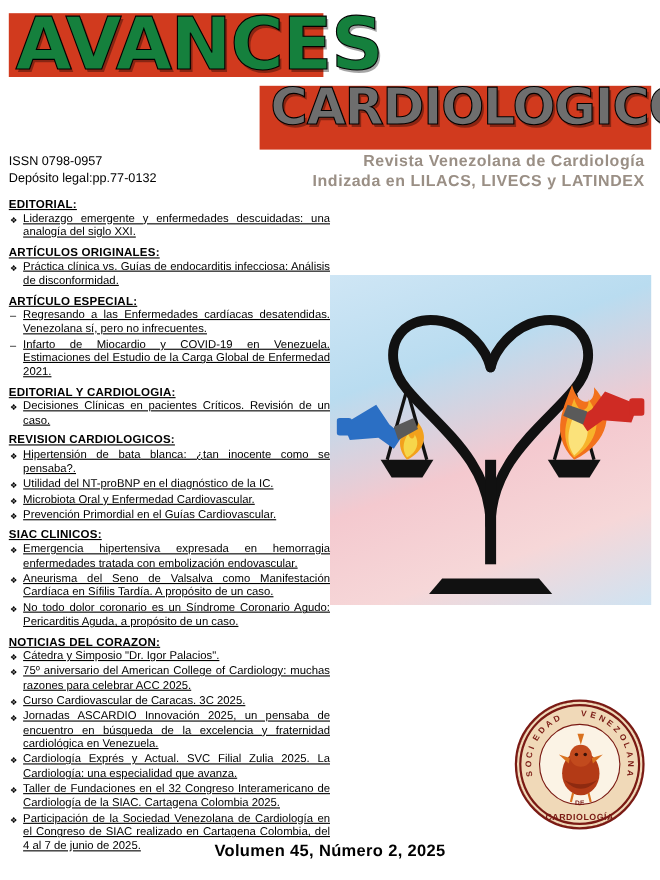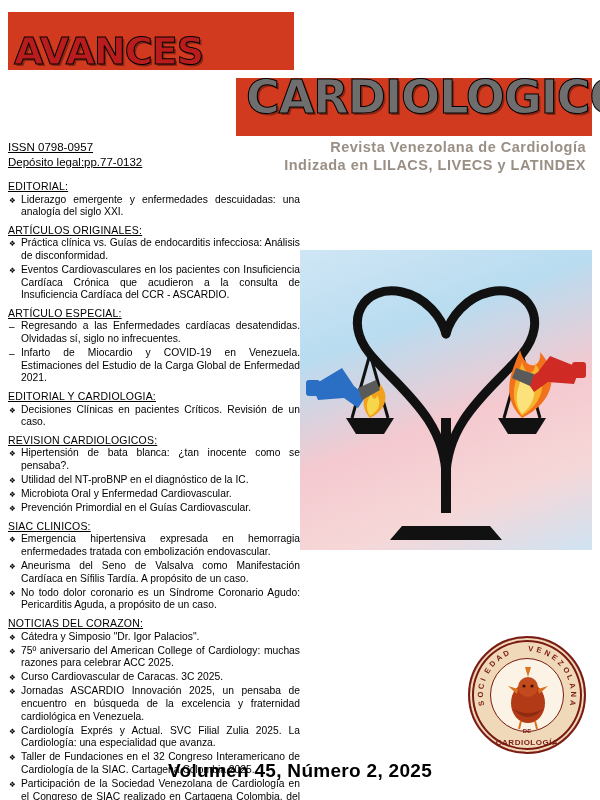--- a/index.html
+++ b/index.html
@@ -43,28 +43,27 @@
     width: 356px;
     height: 58px;
     background: #d13a1e;
   }
   .title-avances {
     position: absolute;
     left: 14px;
     top: 8px;
     font-family: "DejaVu Sans", sans-serif;
     font-weight: bold;
-    font-size: 38px;
+    font-size: 66px;
     letter-spacing: -1px;
-    color: #b91c1c;
+    color: #15803d;
     -webkit-text-stroke: 1px #000;
     text-shadow: 2px 2px 0 rgba(0,0,0,0.35);
     line-height: 1;
     white-space: nowrap;
-    margin-top: 24px;
   }
   .title-cardiologicos {
     position: absolute;
     left: 246px;
     top: 74px;
     font-family: "DejaVu Sans", sans-serif;
     font-weight: bold;
     font-size: 46px;
     letter-spacing: -1px;
     color: #6e6e6e;
@@ -73,21 +72,20 @@
     line-height: 1;
     white-space: nowrap;
   }
   .issn-block {
     position: absolute;
     left: 8px;
     top: 140px;
     font-size: 11.5px;
     line-height: 15px;
     color: #000;
-    text-decoration: underline;
   }
   .subtitle-block {
     position: absolute;
     right: 14px;
     top: 138px;
     text-align: right;
     color: #9a8f85;
     font-family: Liberation Sans, sans-serif;
     font-weight: bold;
   }
@@ -106,37 +104,38 @@
   .content {
     position: relative;
     padding: 0 8px;
   }
   .toc {
     width: 292px;
     font-size: 10.3px;
     line-height: 12.6px;
   }
   .sec-head {
-    font-weight: normal;
+    font-weight: bold;
     text-decoration: underline;
     font-size: 10.5px;
     margin: 5px 0 1px 0;
     letter-spacing: 0.2px;
   }
   .sec-head.first { margin-top: 0; }
   ul.items {
     list-style: none;
     margin: 0;
     padding: 0;
   }
   ul.items li {
     position: relative;
     padding-left: 13px;
     margin: 0 0 1.5px 0;
     text-align: justify;
+    text-decoration: underline;
   }
   ul.items li::before {
     content: "\2756";
     position: absolute;
     left: 1px;
     top: 0px;
     font-size: 7.5px;
     line-height: 13px;
     color: #000;
   }
@@ -226,21 +225,21 @@
     color: #7a1a14;
   }
 
   
   .footer-vol {
     position: absolute;
     left: 0;
     right: 0;
     bottom: 18px;
     text-align: center;
-    font-size: 19px;
+    font-size: 15px;
     font-weight: bold;
     letter-spacing: 0.3px;
   }
 </style>
 </head>
 <body>
 
 <div class="page">
 
   <div class="masthead">
@@ -299,25 +298,24 @@
 
   <div class="content">
     <div class="toc" id="toc-root">
         <div class="sec-head first">EDITORIAL:</div>
         <ul class="items">
           <li>Liderazgo emergente y enfermedades descuidadas: una analogía del siglo XXI.</li>
         </ul>
         <div class="sec-head">ARTÍCULOS ORIGINALES:</div>
         <ul class="items">
           <li>Práctica clínica vs. Guías de endocarditis infecciosa: Análisis de disconformidad.</li>
-          <li>Eventos Cardiovasculares en los pacientes con Insuficiencia Cardíaca Crónica que acudieron a la consulta de Insuficiencia Cardíaca del CCR - ASCARDIO.</li>
         </ul>
         <div class="sec-head">ARTÍCULO ESPECIAL:</div>
         <ul class="items">
-          <li class="dash">Regresando a las Enfermedades cardíacas desatendidas. Olvidadas sí, siglo no infrecuentes.</li>
+          <li class="dash">Regresando a las Enfermedades cardíacas desatendidas. Venezolana sí, pero no infrecuentes.</li>
           <li class="dash">Infarto de Miocardio y COVID-19 en Venezuela. Estimaciones del Estudio de la Carga Global de Enfermedad 2021.</li>
         </ul>
         <div class="sec-head">EDITORIAL Y CARDIOLOGIA:</div>
         <ul class="items">
           <li>Decisiones Clínicas en pacientes Críticos. Revisión de un caso.</li>
         </ul>
         <div class="sec-head">REVISION CARDIOLOGICOS:</div>
         <ul class="items">
           <li>Hipertensión de bata blanca: ¿tan inocente como se pensaba?.</li>
           <li>Utilidad del NT-proBNP en el diagnóstico de la IC.</li>

